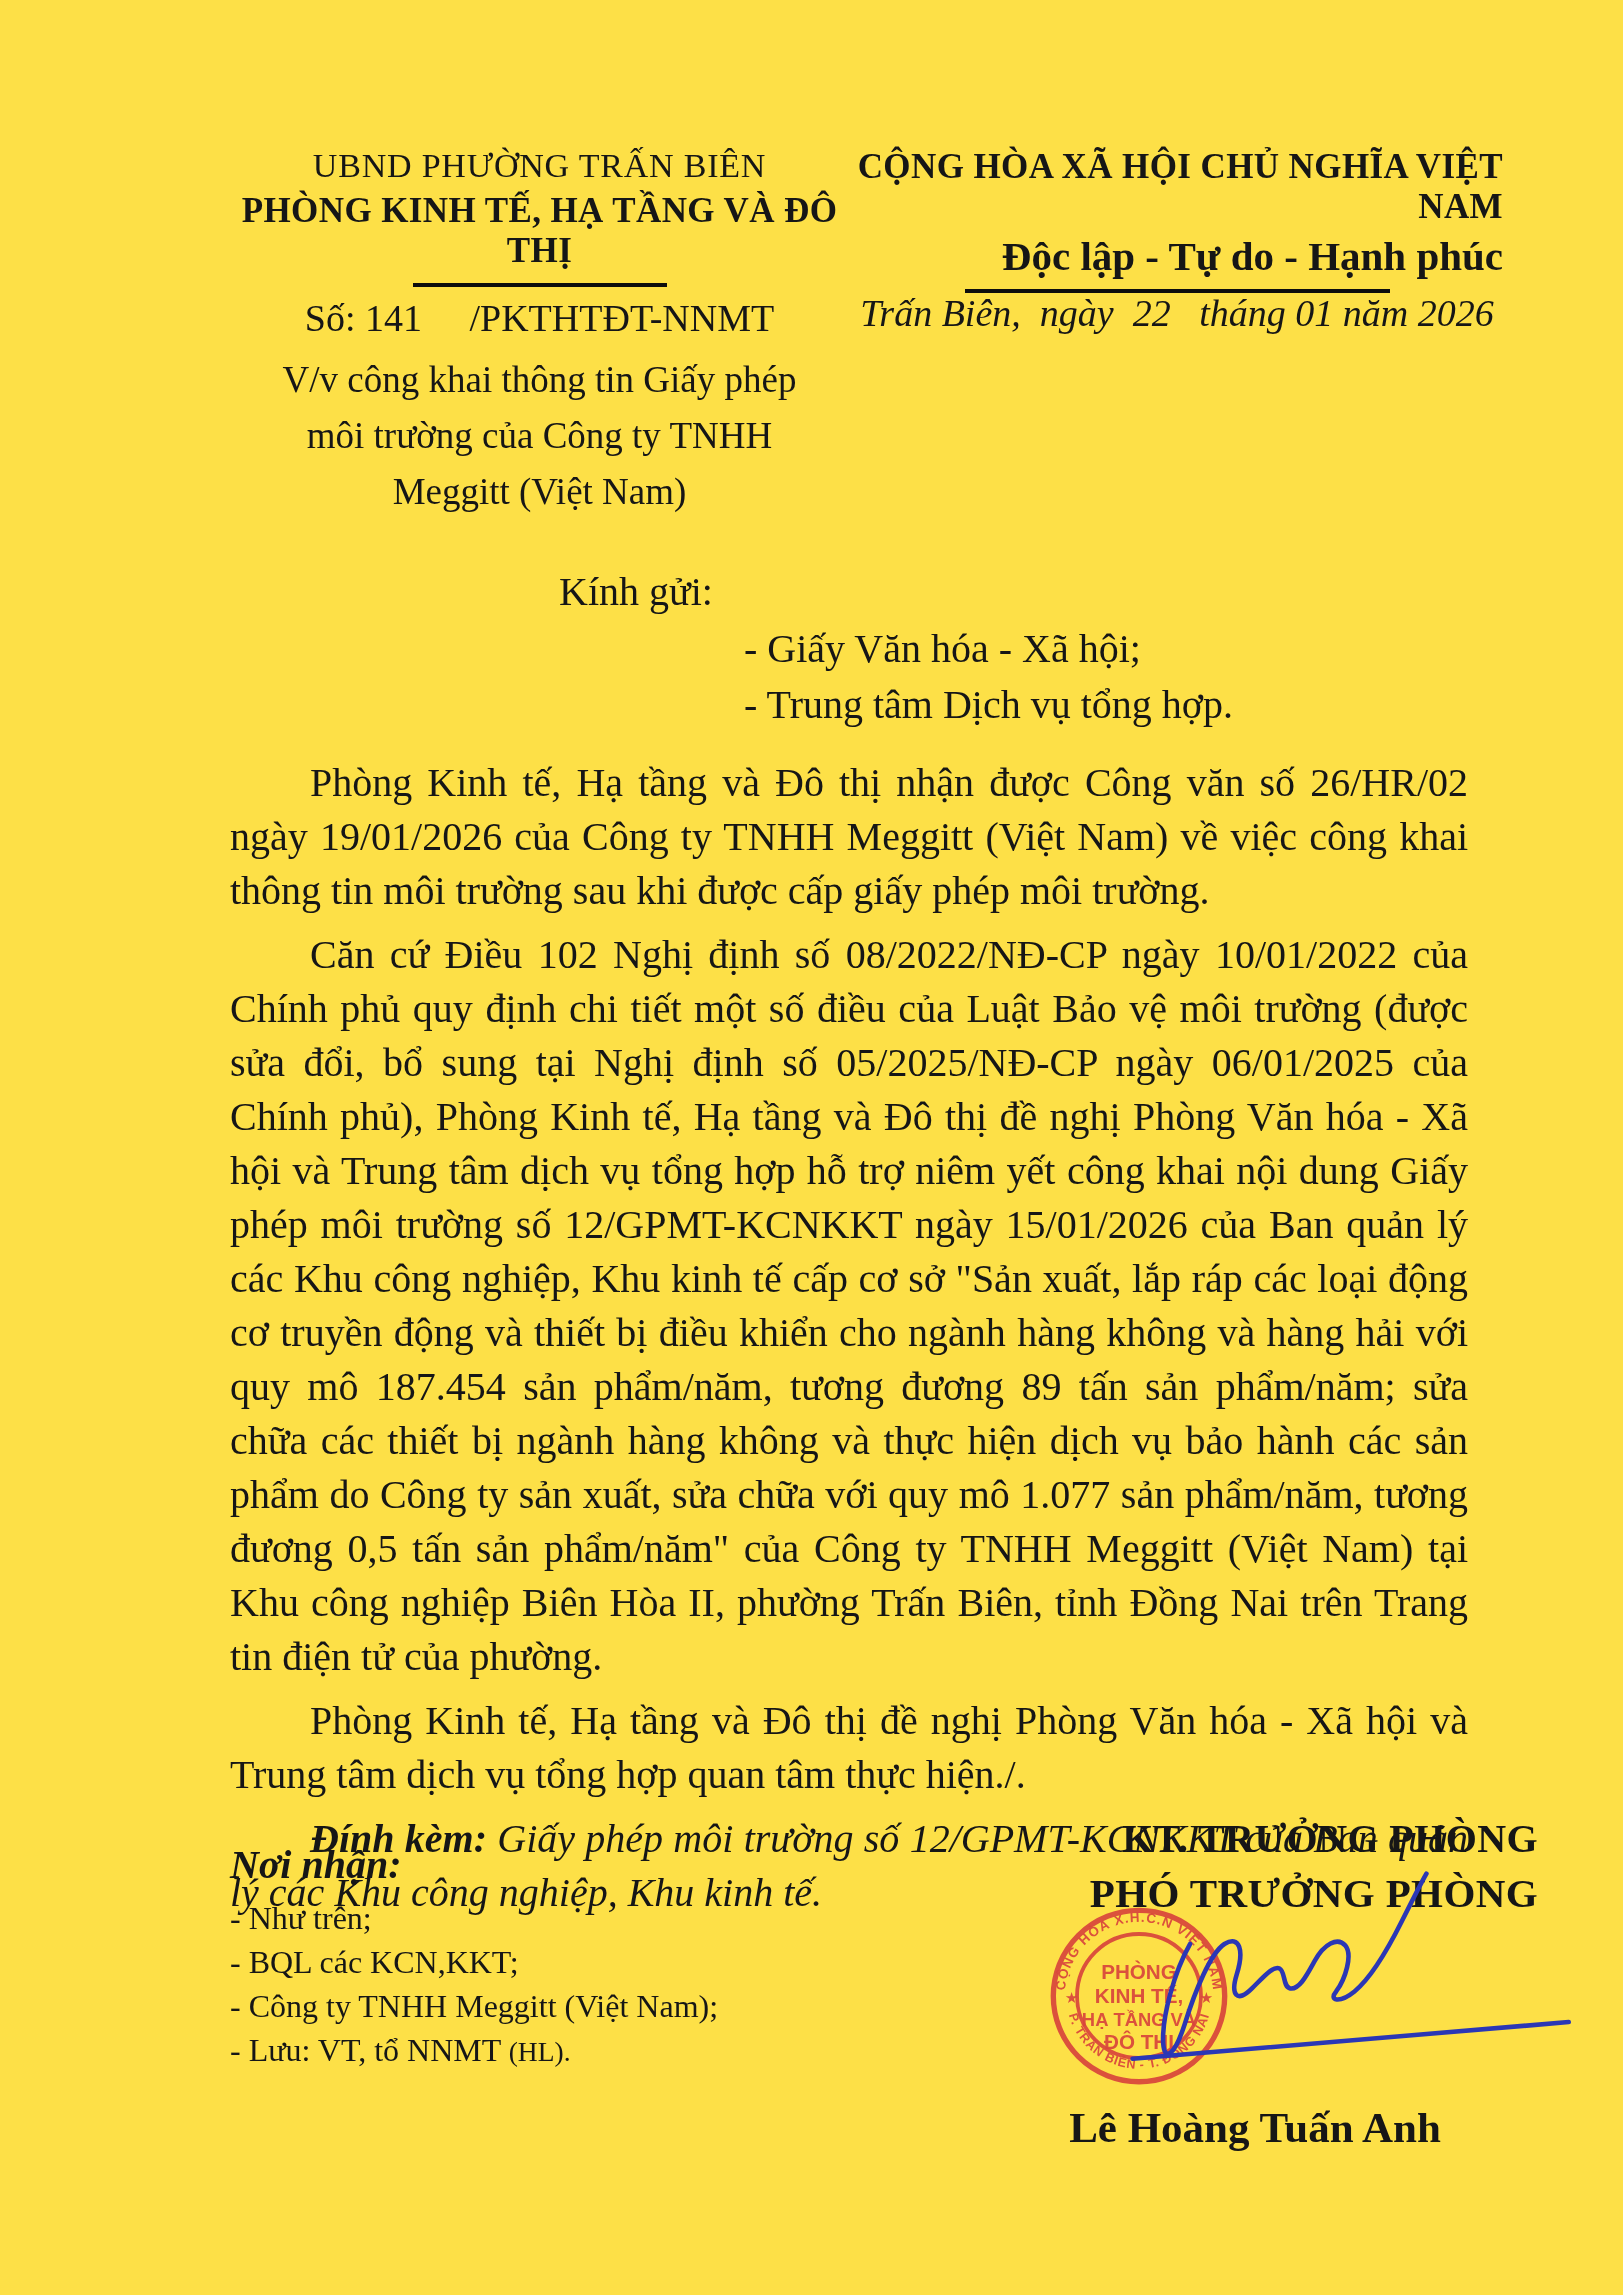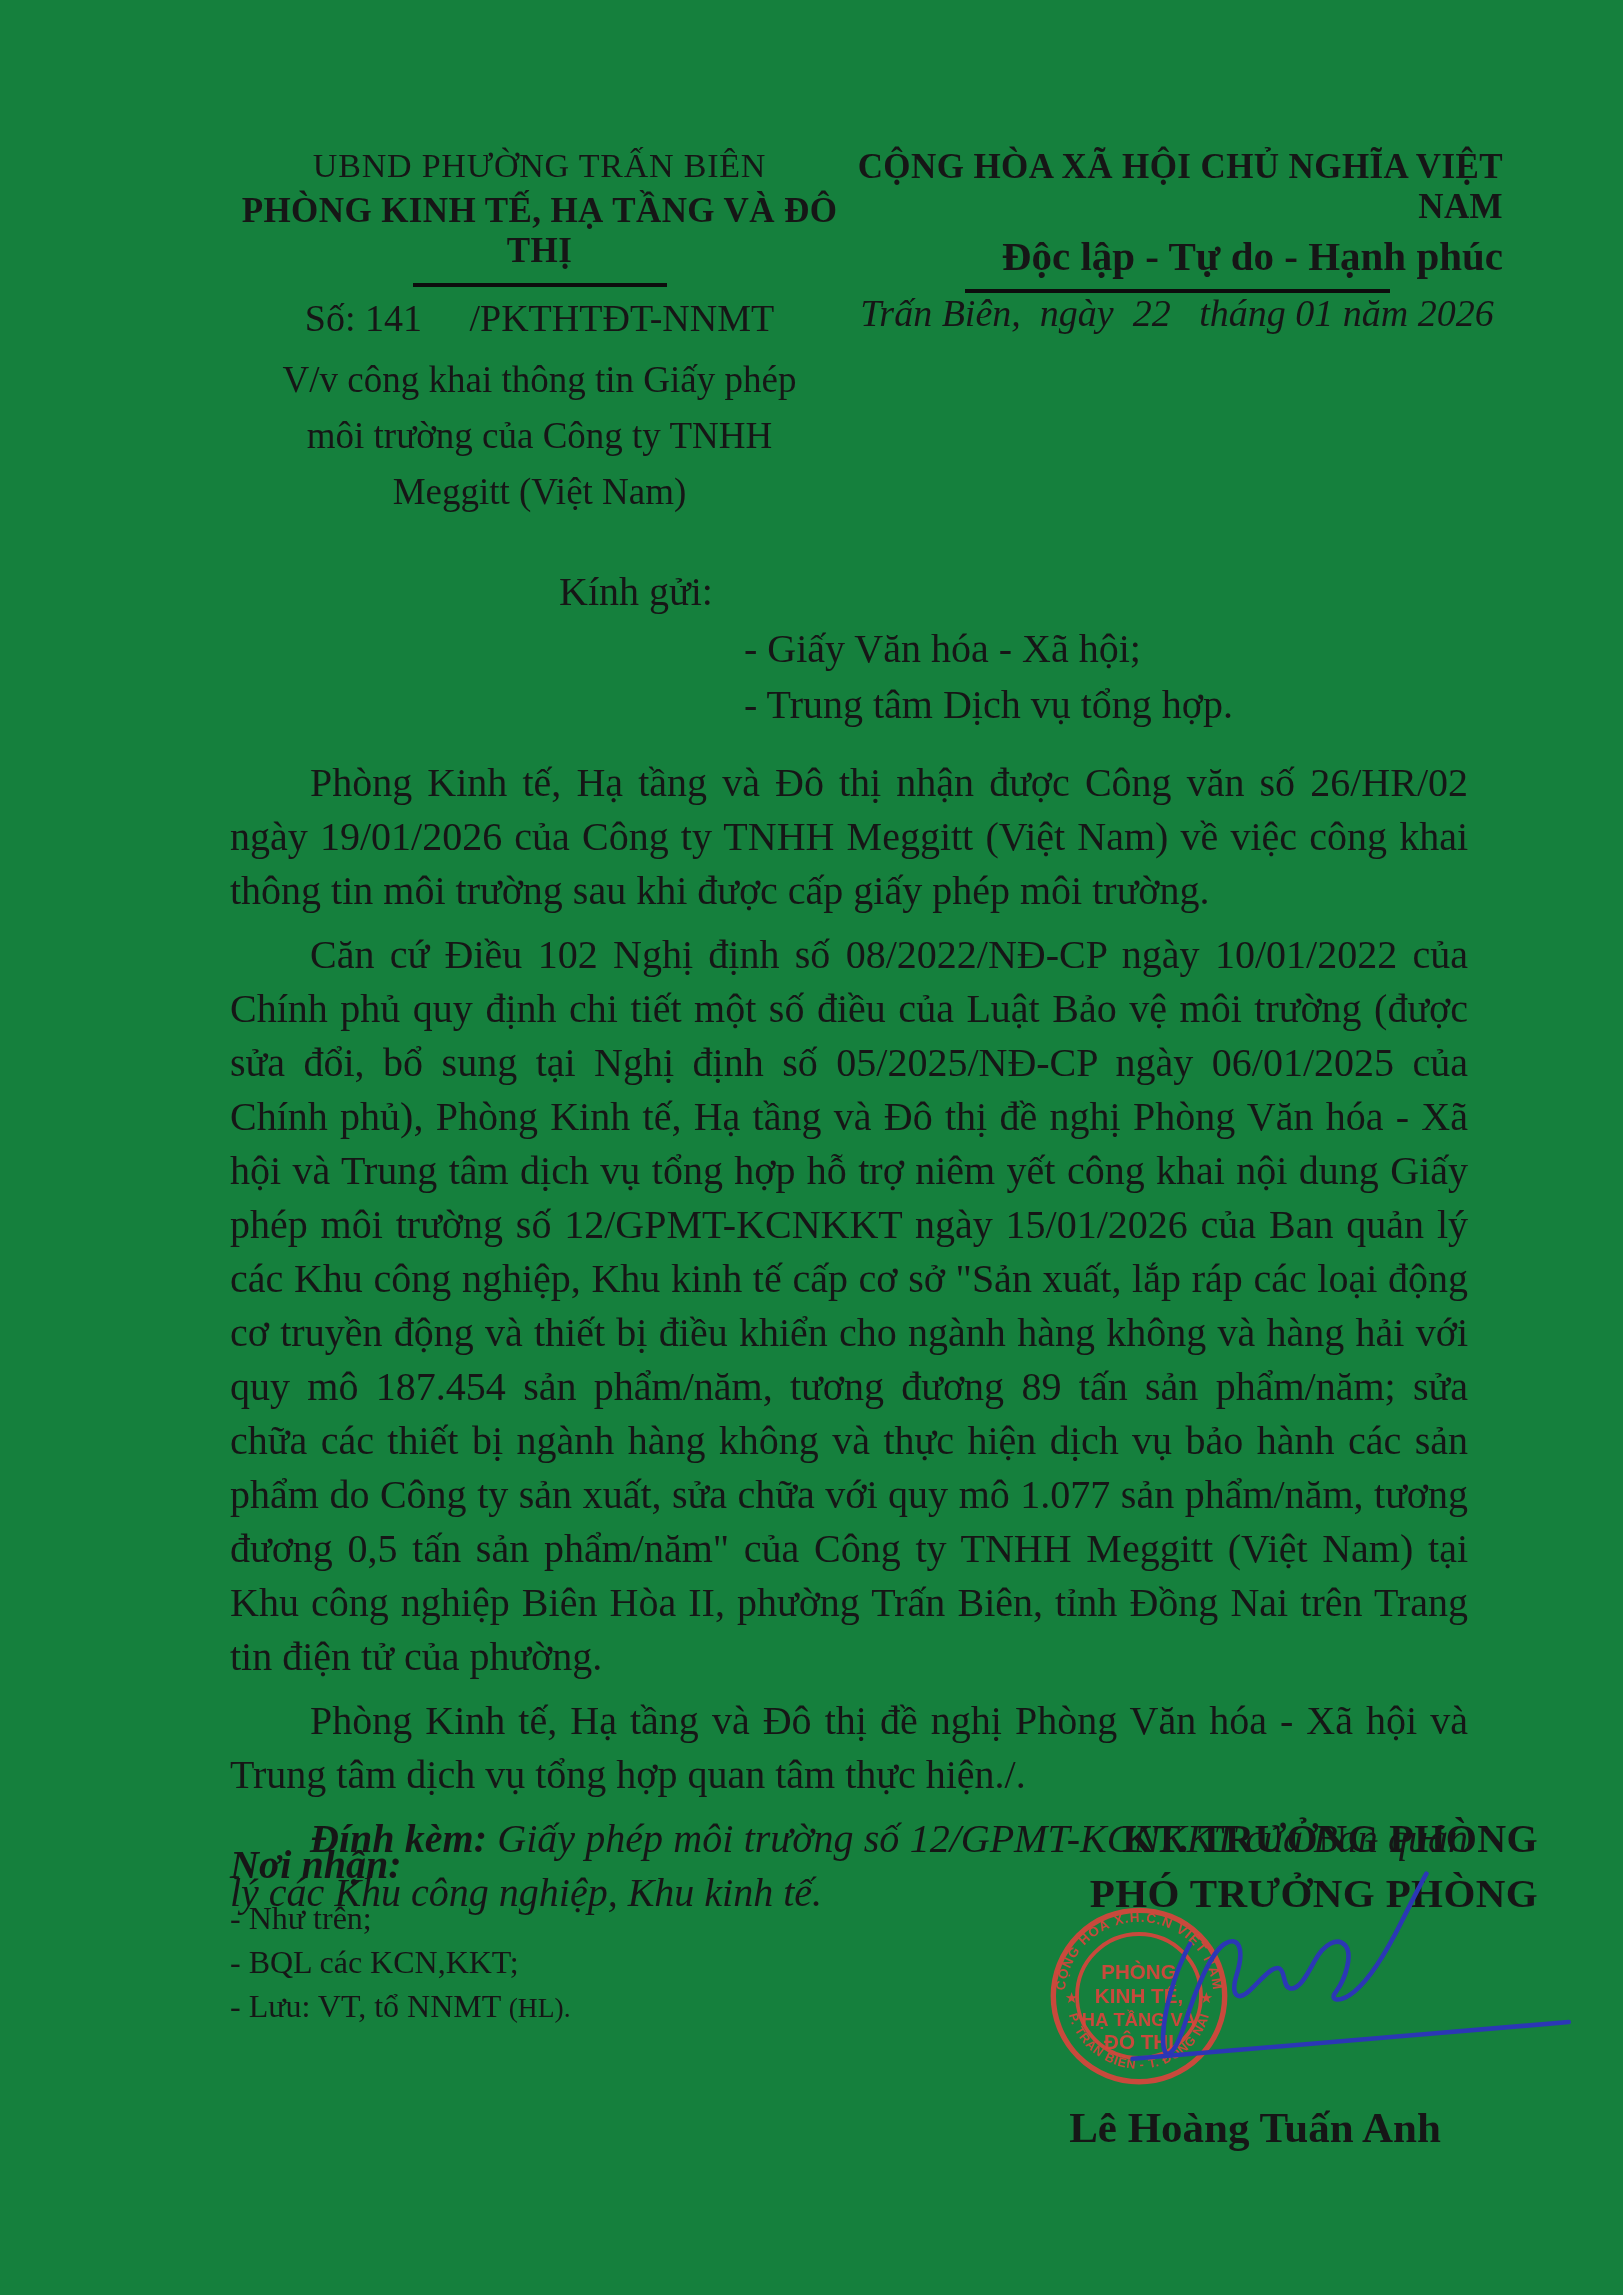--- a/index.html
+++ b/index.html
@@ -2,21 +2,21 @@
 <html lang="vi" style="font-size:12.2px"><head>
 <meta charset="utf-8">
 <title>Công văn</title>
 <style>
   * { margin:0; padding:0; box-sizing:border-box; }
   html,body { background:#9a9a9a; }
   .page {
     position:relative;
     width:1624px; height:2295px;
     margin:0 auto;
-    background:#15803d;
+    background:#fde047;
     color:#161616;
     font-family:"Liberation Serif","DejaVu Serif",serif;
     overflow:hidden;
   }
 
   
   .hdr-left  { position:absolute; left:222px; top:147px; width:635px; text-align:center; }
   .hdr-left .org-parent { font-size:34px; letter-spacing:0.8px; }
   .hdr-left .org-name   { font-size:35px; font-weight:bold; margin-top:6.1px; letter-spacing:0.4px; }
   .hdr-left .rule { width:254px; height:3.8px; background:#0d0d0d; margin:12.2px auto 0; }
@@ -95,20 +95,21 @@
     <p>Phòng Kinh tế, Hạ tầng và Đô thị nhận được Công văn số 26/HR/02 ngày 19/01/2026 của Công ty TNHH Meggitt (Việt Nam) về việc công khai thông tin môi trường sau khi được cấp giấy phép môi trường.</p>
     <p>Căn cứ Điều 102 Nghị định số 08/2022/NĐ-CP ngày 10/01/2022 của Chính phủ quy định chi tiết một số điều của Luật Bảo vệ môi trường (được sửa đổi, bổ sung tại Nghị định số 05/2025/NĐ-CP ngày 06/01/2025 của Chính phủ), Phòng Kinh tế, Hạ tầng và Đô thị đề nghị Phòng Văn hóa - Xã hội và Trung tâm dịch vụ tổng hợp hỗ trợ niêm yết công khai nội dung Giấy phép môi trường số 12/GPMT-KCNKKT ngày 15/01/2026 của Ban quản lý các Khu công nghiệp, Khu kinh tế cấp cơ sở "Sản xuất, lắp ráp các loại động cơ truyền động và thiết bị điều khiển cho ngành hàng không và hàng hải với quy mô 187.454 sản phẩm/năm, tương đương 89 tấn sản phẩm/năm; sửa chữa các thiết bị ngành hàng không và thực hiện dịch vụ bảo hành các sản phẩm do Công ty sản xuất, sửa chữa với quy mô 1.077 sản phẩm/năm, tương đương 0,5 tấn sản phẩm/năm" của Công ty TNHH Meggitt (Việt Nam) tại Khu công nghiệp Biên Hòa II, phường Trấn Biên, tỉnh Đồng Nai trên Trang tin điện tử của phường.</p>
     <p>Phòng Kinh tế, Hạ tầng và Đô thị đề nghị Phòng Văn hóa - Xã hội và Trung tâm dịch vụ tổng hợp quan tâm thực hiện./.</p>
     <p><span class="attach-label">Đính kèm:</span><span class="attach-text"> Giấy phép môi trường số 12/GPMT-KCNKKT của Ban quản lý các Khu công nghiệp, Khu kinh tế.</span></p>
   </div>
 
   <div class="noi-nhan">
     <div class="nn-label">Nơi nhận:</div>
     <div>- Như trên;</div>
     <div>- BQL các KCN,KKT;</div>
+    <div>- Công ty TNHH Meggitt (Việt Nam);</div>
     <div><span>- Lưu: VT, tổ NNMT </span><span class="nn-small">(HL).</span></div>
   </div>
 
   <div class="sign-block">
     <div class="sign-title-1">KT. TRƯỞNG PHÒNG</div>
     <div class="sign-title-2">PHÓ TRƯỞNG PHÒNG</div>
   </div>
 
   <svg class="stamp-svg" viewBox="0 0 264 264" xmlns="http://www.w3.org/2000/svg">
     <g fill="none" stroke="#d9453c" opacity="0.92">

